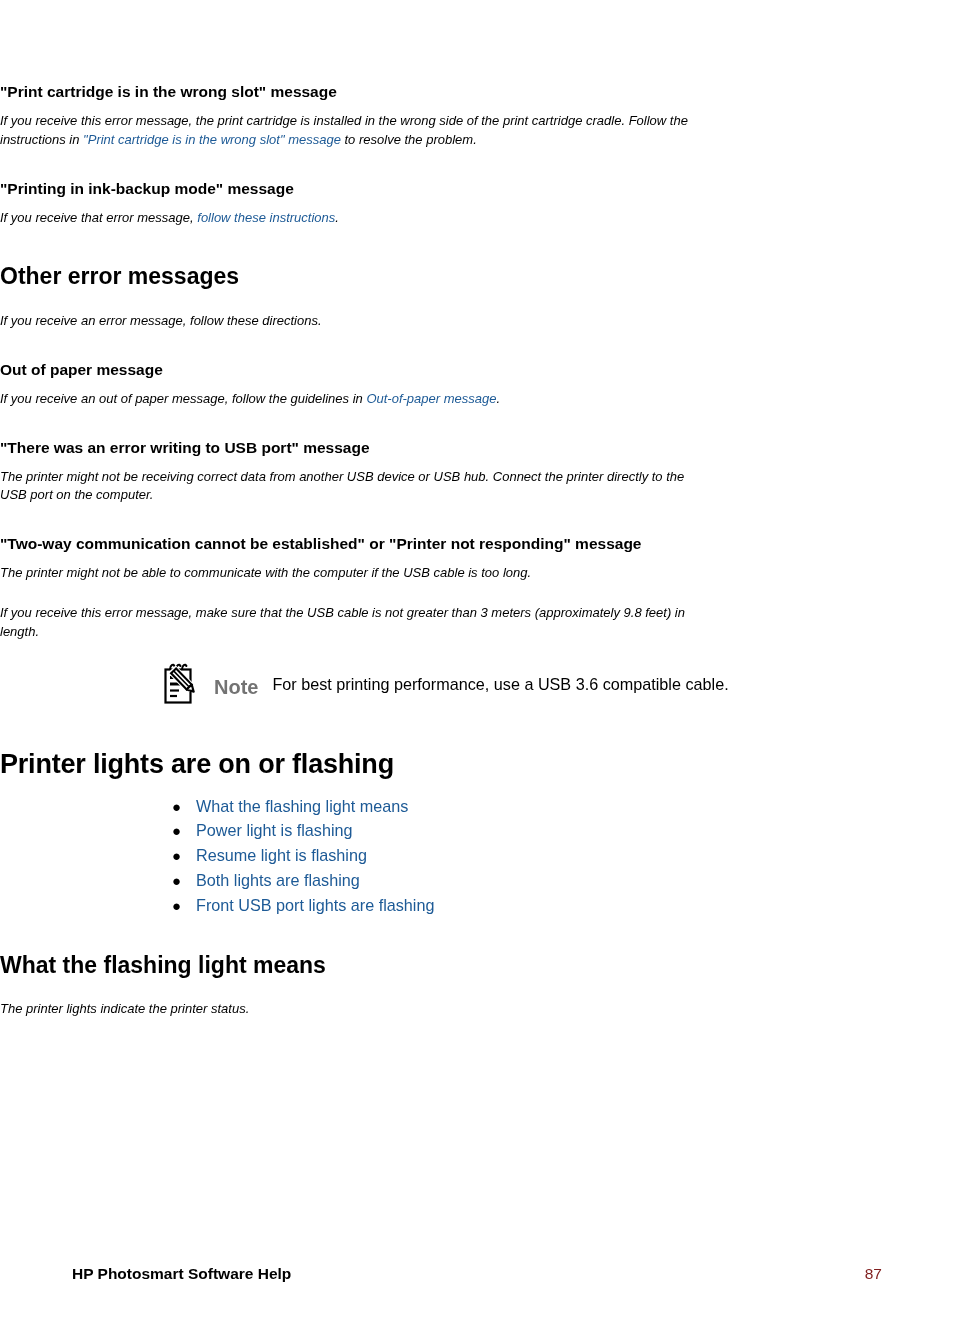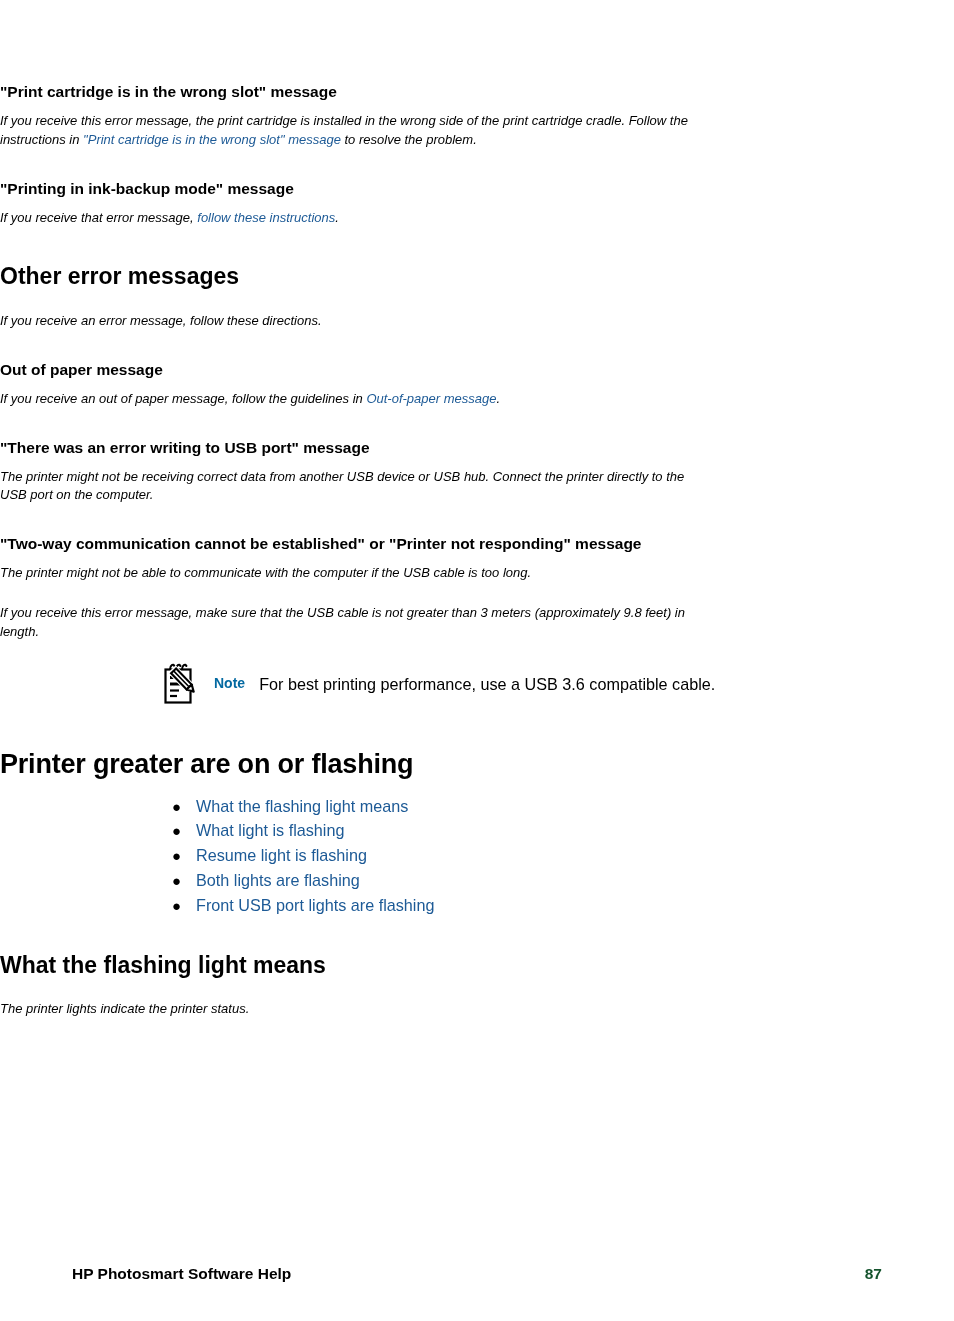--- a/index.html
+++ b/index.html
@@ -85,23 +85,23 @@
     max-width: 740px;
   }
   .note-icon {
     flex: 0 0 auto;
     width: 40px;
     height: 46px;
     margin-right: 14px;
     margin-top: -2px;
   }
   .note-label {
-    font-size: 14px;
-    font-weight: bold;
-    color: #0369a1;
+    font-size: 20px;
+    font-weight: bold;
+    color: #737373;
     margin-right: 14px;
     white-space: nowrap;
     line-height: 1.45;
     padding-top: 10px;
   }
   .note-text {
     font-size: 16.2px;
     line-height: 1.45;
     color: #000;
     padding-top: 10px;
@@ -144,22 +144,22 @@
     justify-content: space-between;
     align-items: flex-end;
   }
   .footer .ftxt {
     font-size: 15.5px;
     font-weight: bold;
     color: #000;
   }
   .footer .fpage {
     font-size: 15.5px;
-    font-weight: bold;
-    color: #14532d;
+    font-weight: normal;
+    color: #7f1d1d;
   }
 </style>
 </head>
 <body>
 
 <div class="page">
 
   <div class="sp-top"></div>
 
   <h3 class="subhead indent">"Print cartridge is in the wrong slot" message</h3>
@@ -227,32 +227,32 @@
           <path d="M25.3 31.2 L26.9 34.2 L28.5 31.2 Z" fill="#000000"></path>
         </g>
       </svg>
     </div>
     <div class="note-label">Note</div>
     <div class="note-text">For best printing performance, use a USB 3.6 compatible cable.</div>
   </div>
 
   <div style="height:42px"></div>
 
-  <h1 class="chapter lvl-h1">Printer greater are on or flashing</h1>
+  <h1 class="chapter lvl-h1">Printer lights are on or flashing</h1>
 
   <div style="height:14px"></div>
 
   <ul class="links">
     <li>
       <span class="dot">●</span>
       <a class="lbl" href="#">What the flashing light means</a>
     </li>
     <li>
       <span class="dot">●</span>
-      <a class="lbl" href="#">What light is flashing</a>
+      <a class="lbl" href="#">Power light is flashing</a>
     </li>
     <li>
       <span class="dot">●</span>
       <a class="lbl" href="#">Resume light is flashing</a>
     </li>
     <li>
       <span class="dot">●</span>
       <a class="lbl" href="#">Both lights are flashing</a>
     </li>
     <li>

